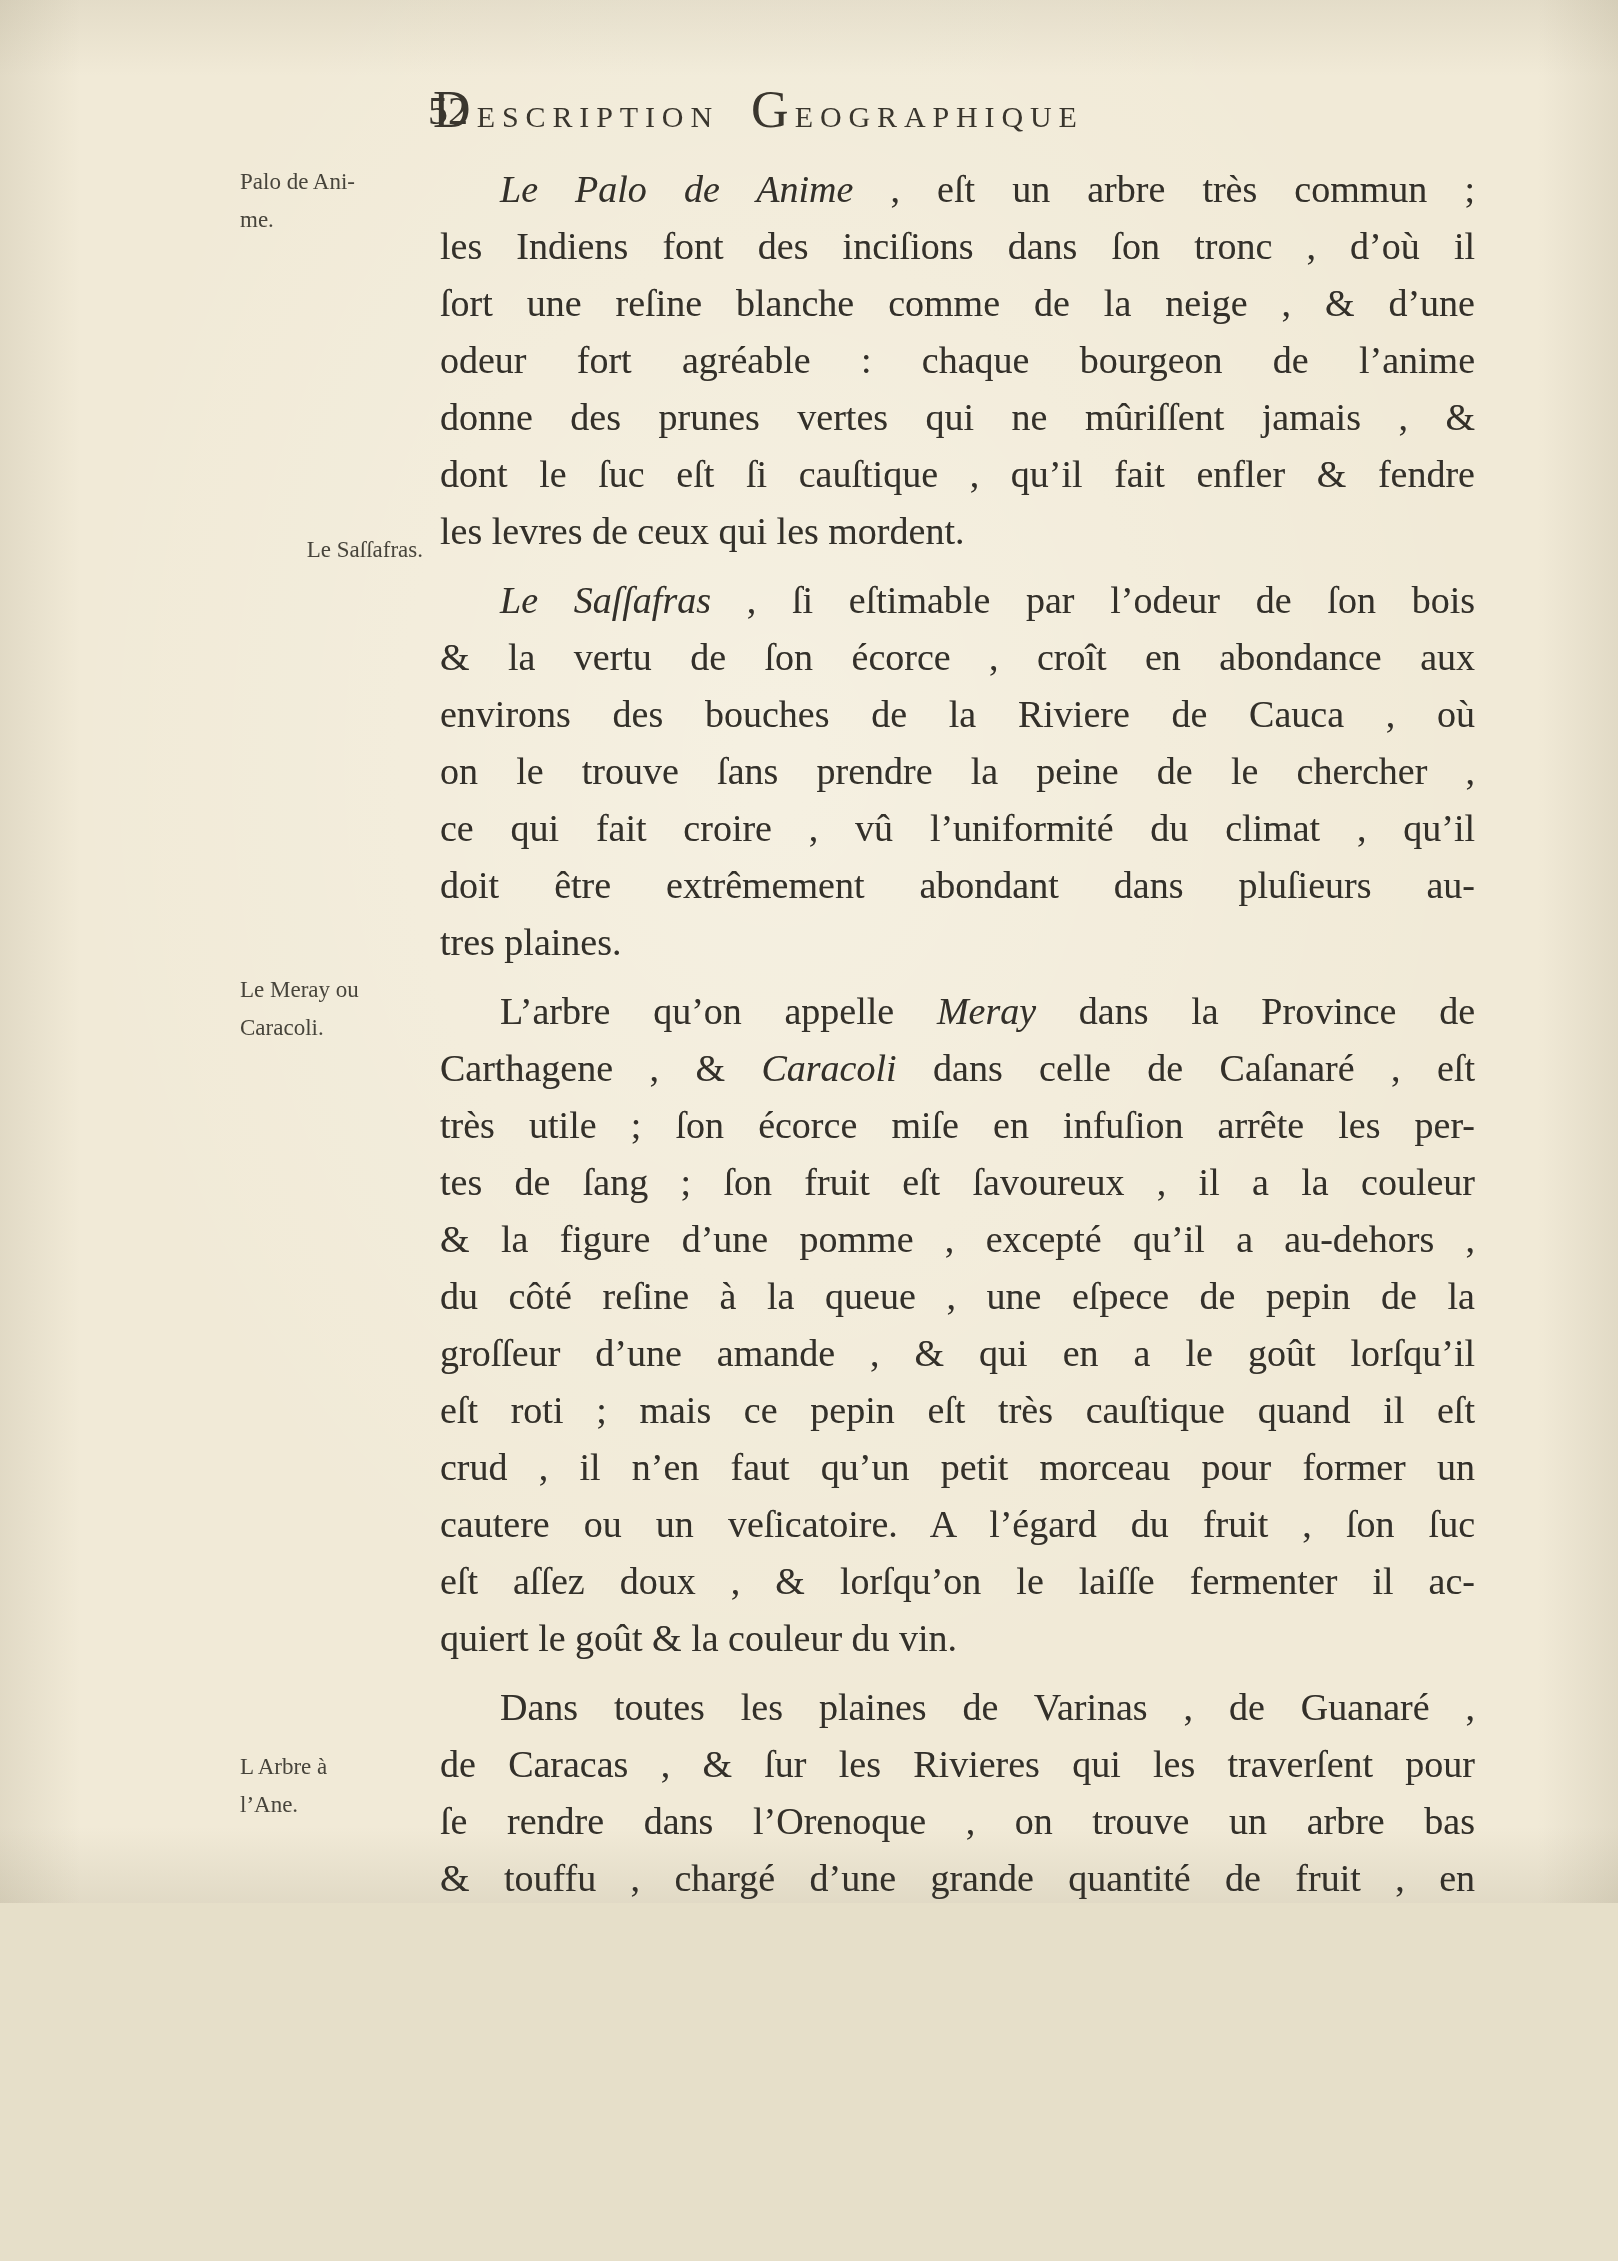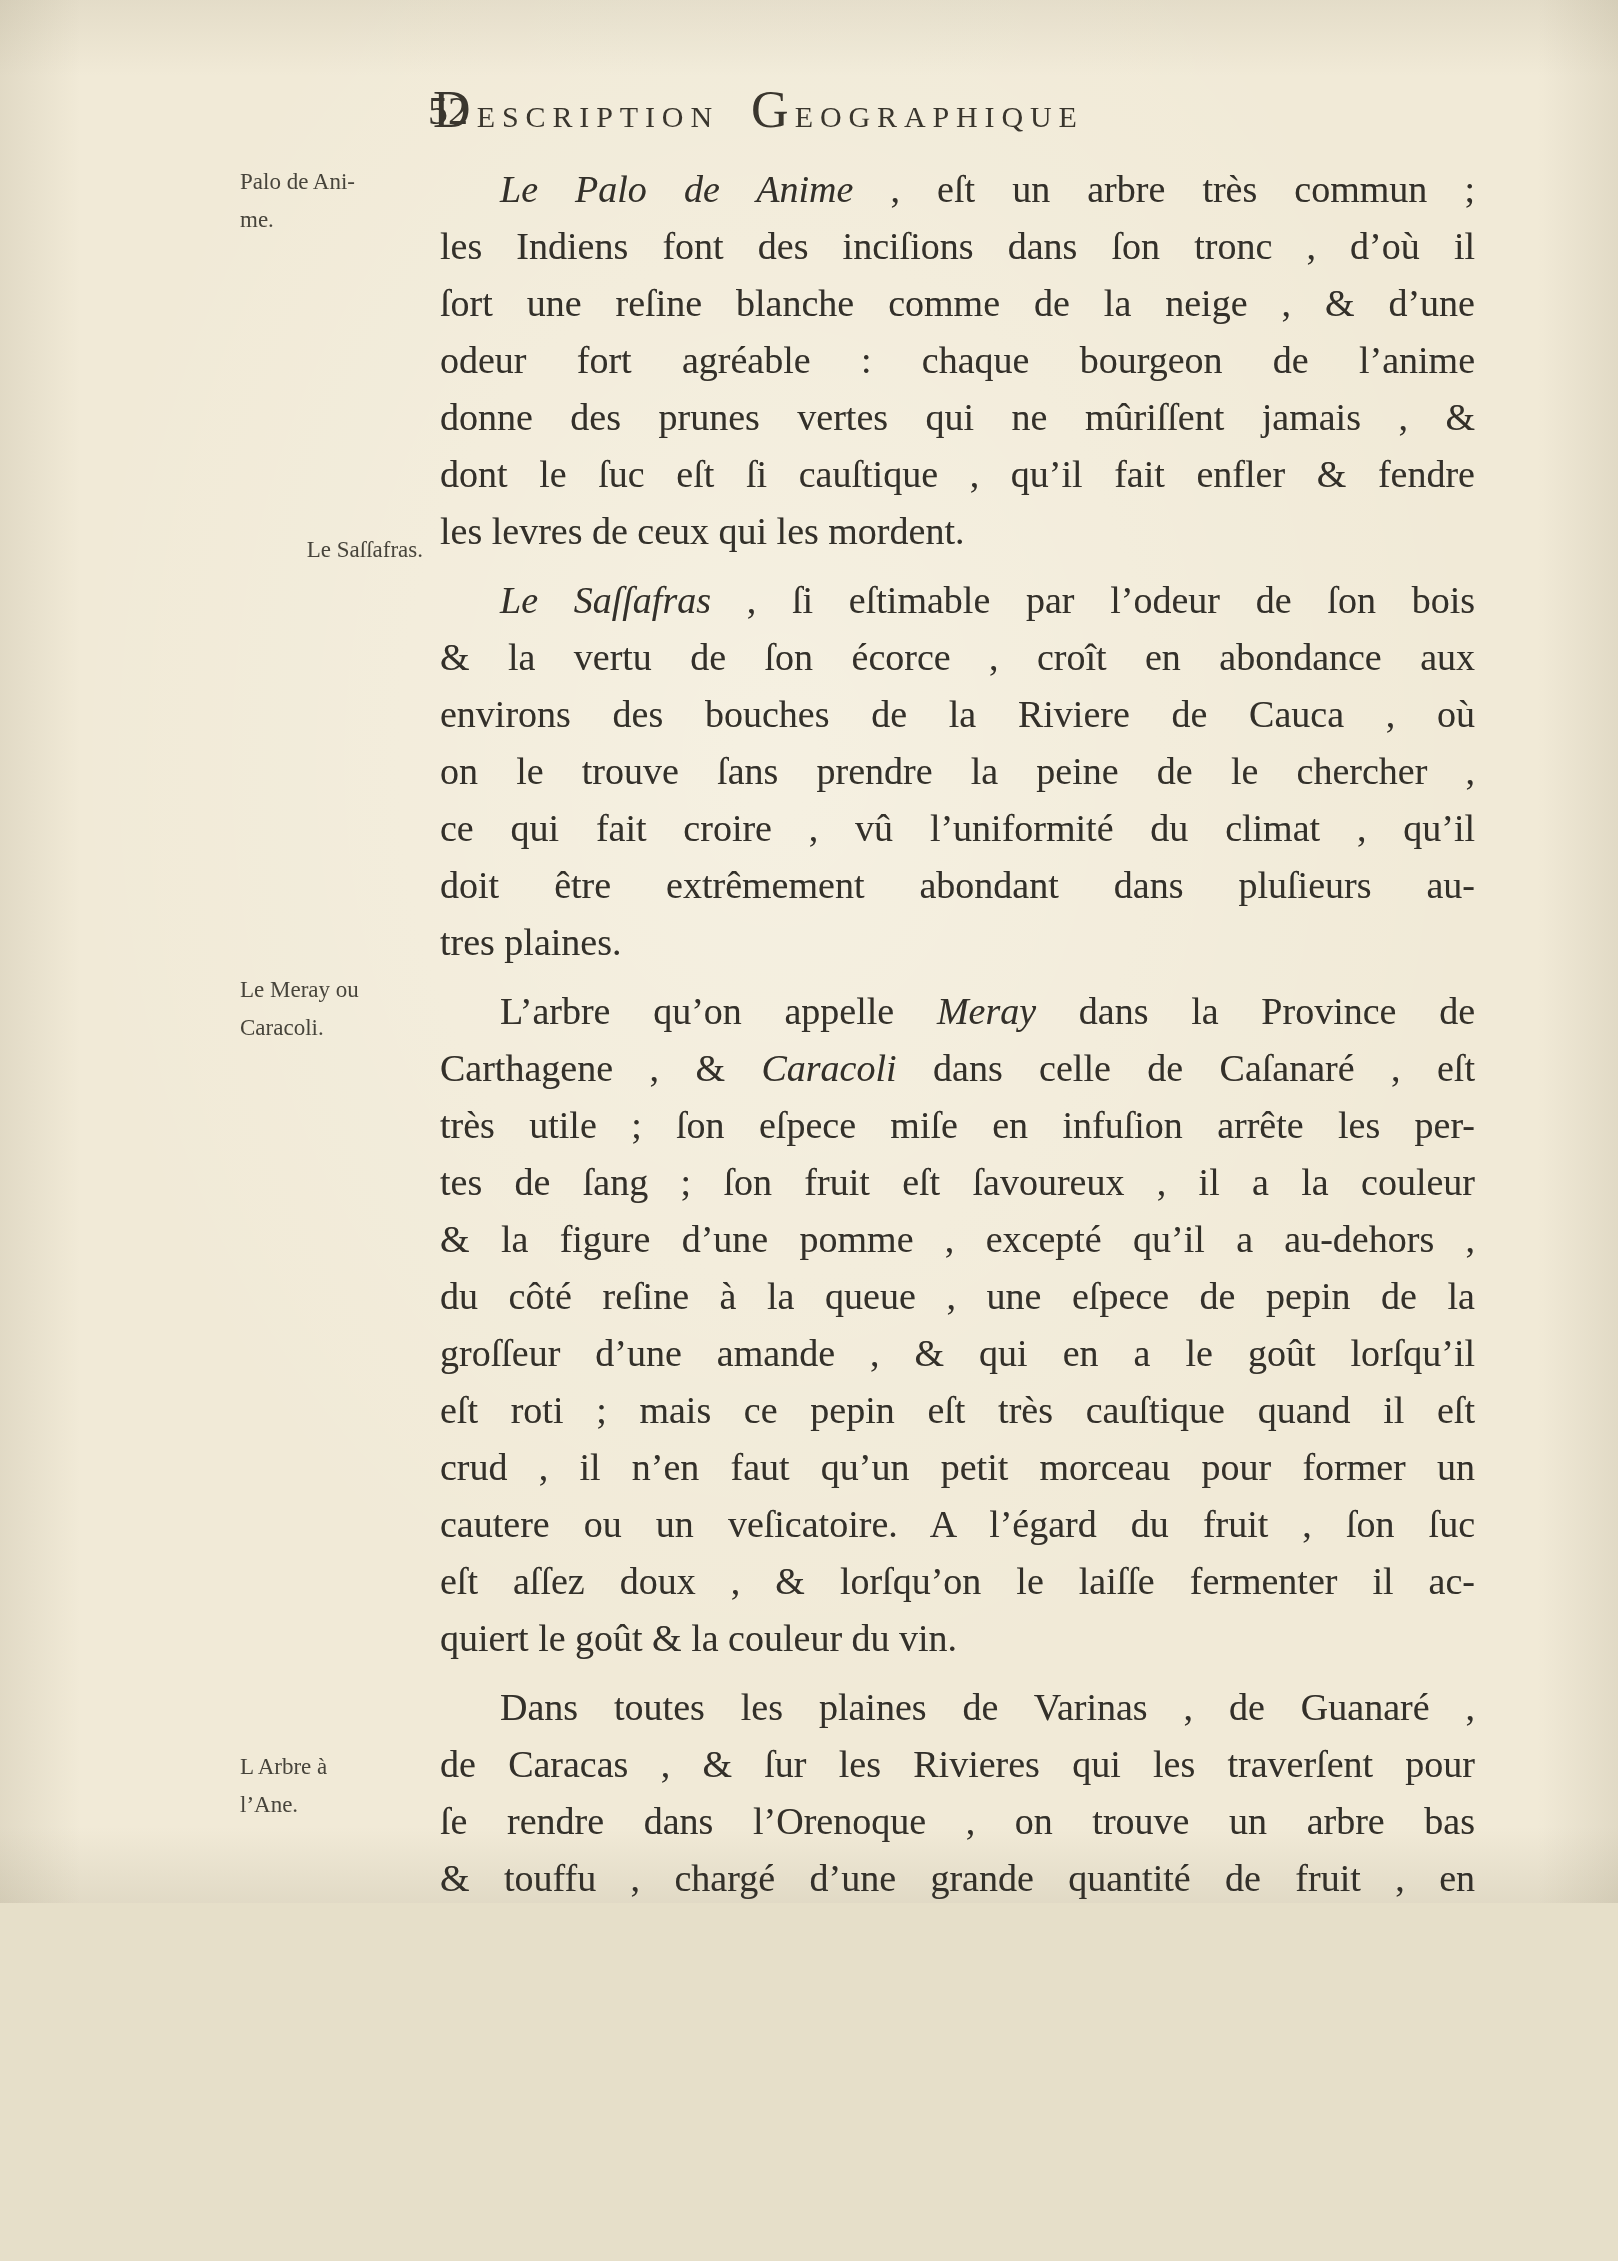--- a/index.html
+++ b/index.html
@@ -99,21 +99,21 @@
         <div class="line">&amp; la vertu de ſon écorce , croît en abondance aux</div>
         <div class="line">environs des bouches de la Riviere de Cauca , où</div>
         <div class="line">on le trouve ſans prendre la peine de le chercher ,</div>
         <div class="line">ce qui fait croire , vû l’uniformité du climat , qu’il</div>
         <div class="line">doit être extrêmement abondant dans pluſieurs au-</div>
         <div class="line final">tres plaines.</div>
       </div>
       <div class="paragraph">
         <div class="line first"><span>L’arbre qu’on appelle </span><span class="italic">Meray</span><span> dans la Province de</span></div>
         <div class="line"><span>Carthagene , &amp; </span><span class="italic">Caracoli</span><span> dans celle de Caſanaré , eſt</span></div>
-        <div class="line">très utile ; ſon eſpece miſe en infuſion arrête les per-</div>
+        <div class="line">très utile ; ſon écorce miſe en infuſion arrête les per-</div>
         <div class="line">tes de ſang ; ſon fruit eſt ſavoureux , il a la couleur</div>
         <div class="line">&amp; la figure d’une pomme , excepté qu’il a au-dehors ,</div>
         <div class="line">du côté reſine à la queue , une eſpece de pepin de la</div>
         <div class="line">groſſeur d’une amande , &amp; qui en a le goût lorſqu’il</div>
         <div class="line">eſt roti ; mais ce pepin eſt très cauſtique quand il eſt</div>
         <div class="line">crud , il n’en faut qu’un petit morceau pour former un</div>
         <div class="line">cautere ou un veſicatoire. A l’égard du fruit , ſon ſuc</div>
         <div class="line">eſt aſſez doux , &amp; lorſqu’on le laiſſe fermenter il ac-</div>
         <div class="line final">quiert le goût &amp; la couleur du vin.</div>
       </div>

